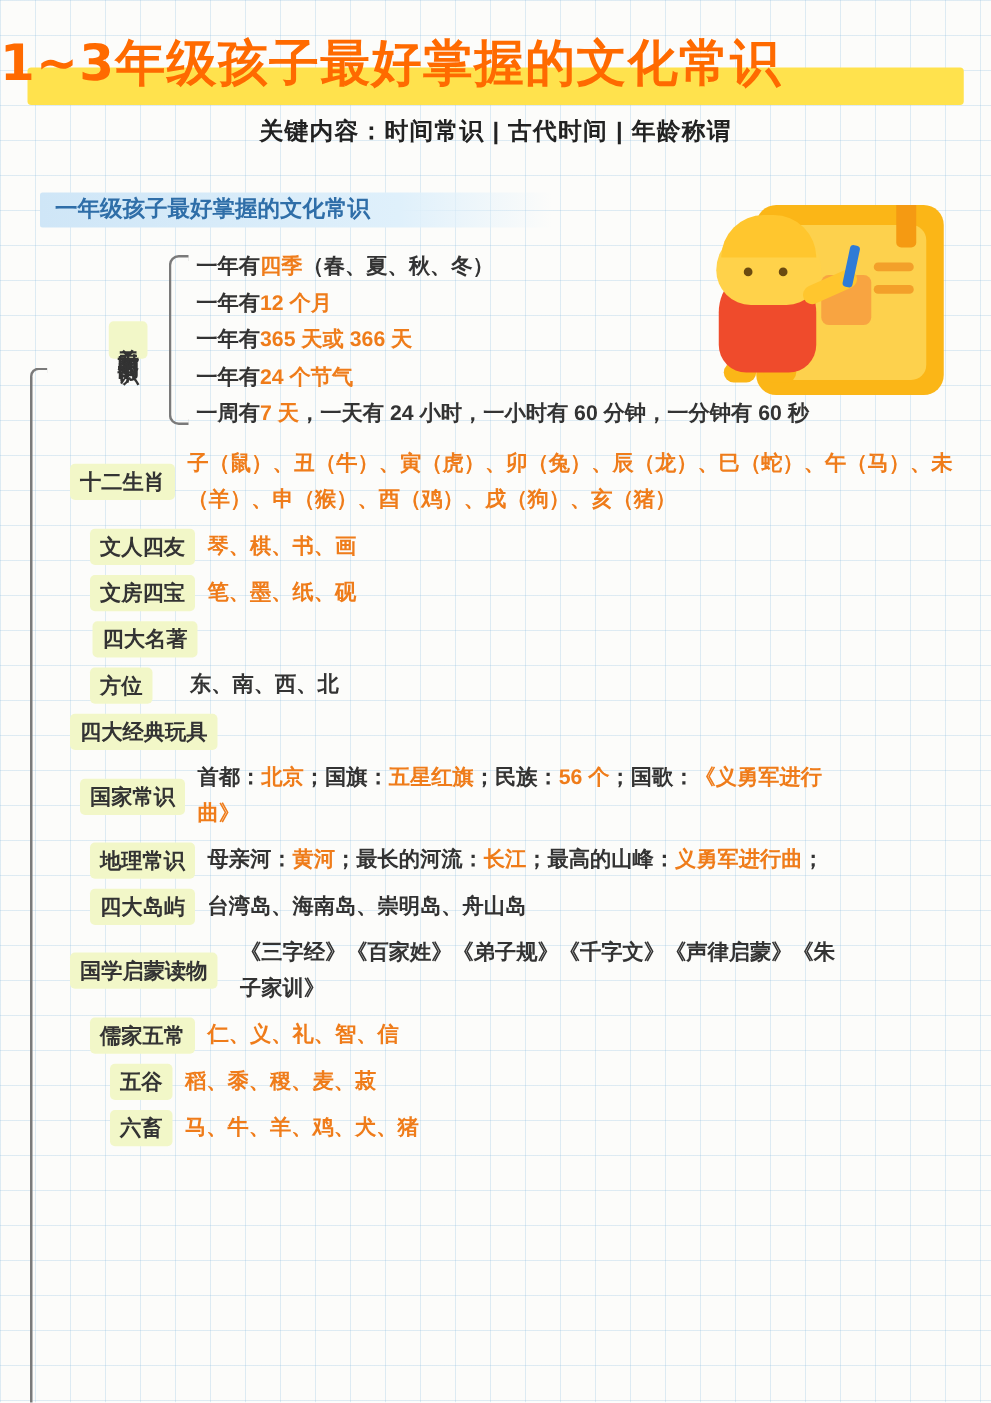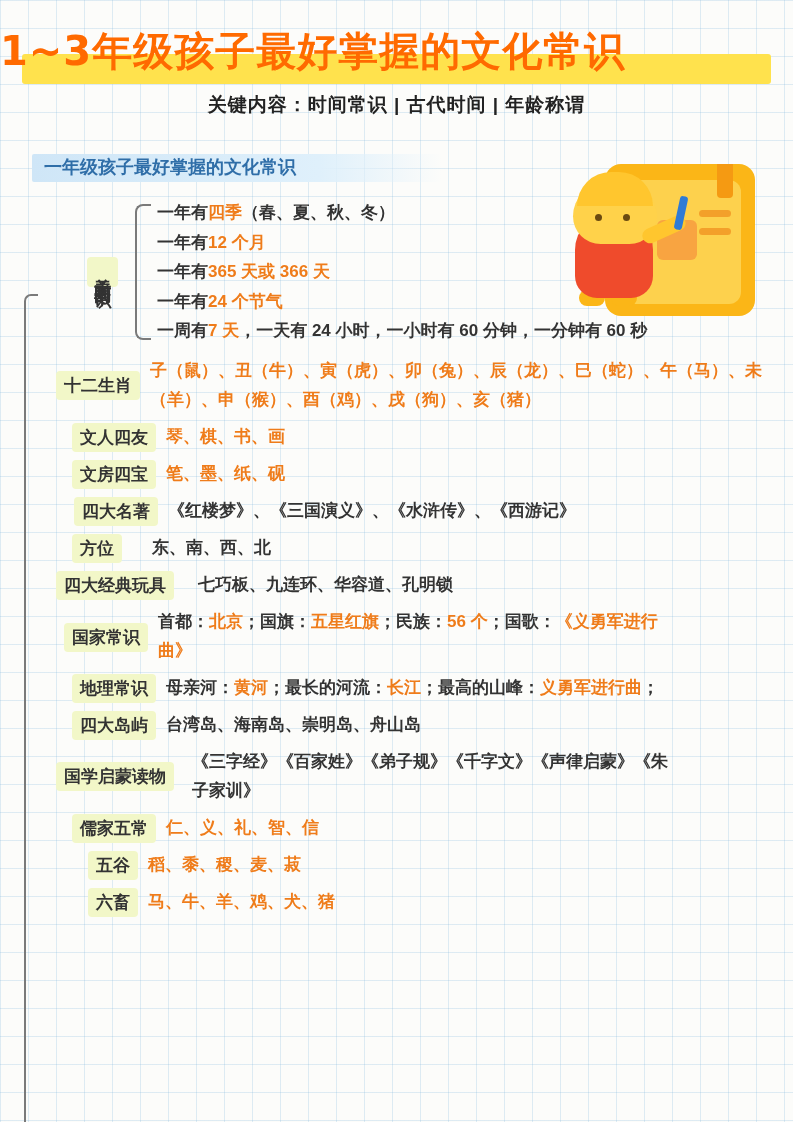--- a/index.html
+++ b/index.html
@@ -347,31 +347,29 @@
       <div class="val hl-orange">琴、棋、书、画</div>
     </div>
 
     <div class="row" style="margin-left:44px;">
       <div class="label">文房四宝</div>
       <div class="val hl-orange">笔、墨、纸、砚</div>
     </div>
 
     <div class="row" style="margin-left:46px;">
       <div class="label">四大名著</div>
-      <div class="val">《红楼梦》、《三国演义》、《水浒传》、《西游记》</div>
     </div>
 
     <div class="row" style="margin-left:44px;">
       <div class="label">方位</div>
       <div class="val" style="margin-left:20px;">东、南、西、北</div>
     </div>
 
     <div class="row" style="margin-left:28px;">
       <div class="label">四大经典玩具</div>
-      <div class="val" style="margin-left:14px;">七巧板、九连环、华容道、孔明锁</div>
     </div>
 
     <div class="row" style="margin-left:36px;">
       <div class="label">国家常识</div>
       <div class="val" style="max-width:520px;">
         <span>首都：</span><span class="hl-orange">北京</span><span>；国旗：</span><span class="hl-orange">五星红旗</span><span>；民族：</span><span class="hl-orange">56 个</span><span>；国歌：</span><span class="hl-orange">《义勇军进行曲》</span>
       </div>
     </div>
 
     <div class="row" style="margin-left:44px;">

